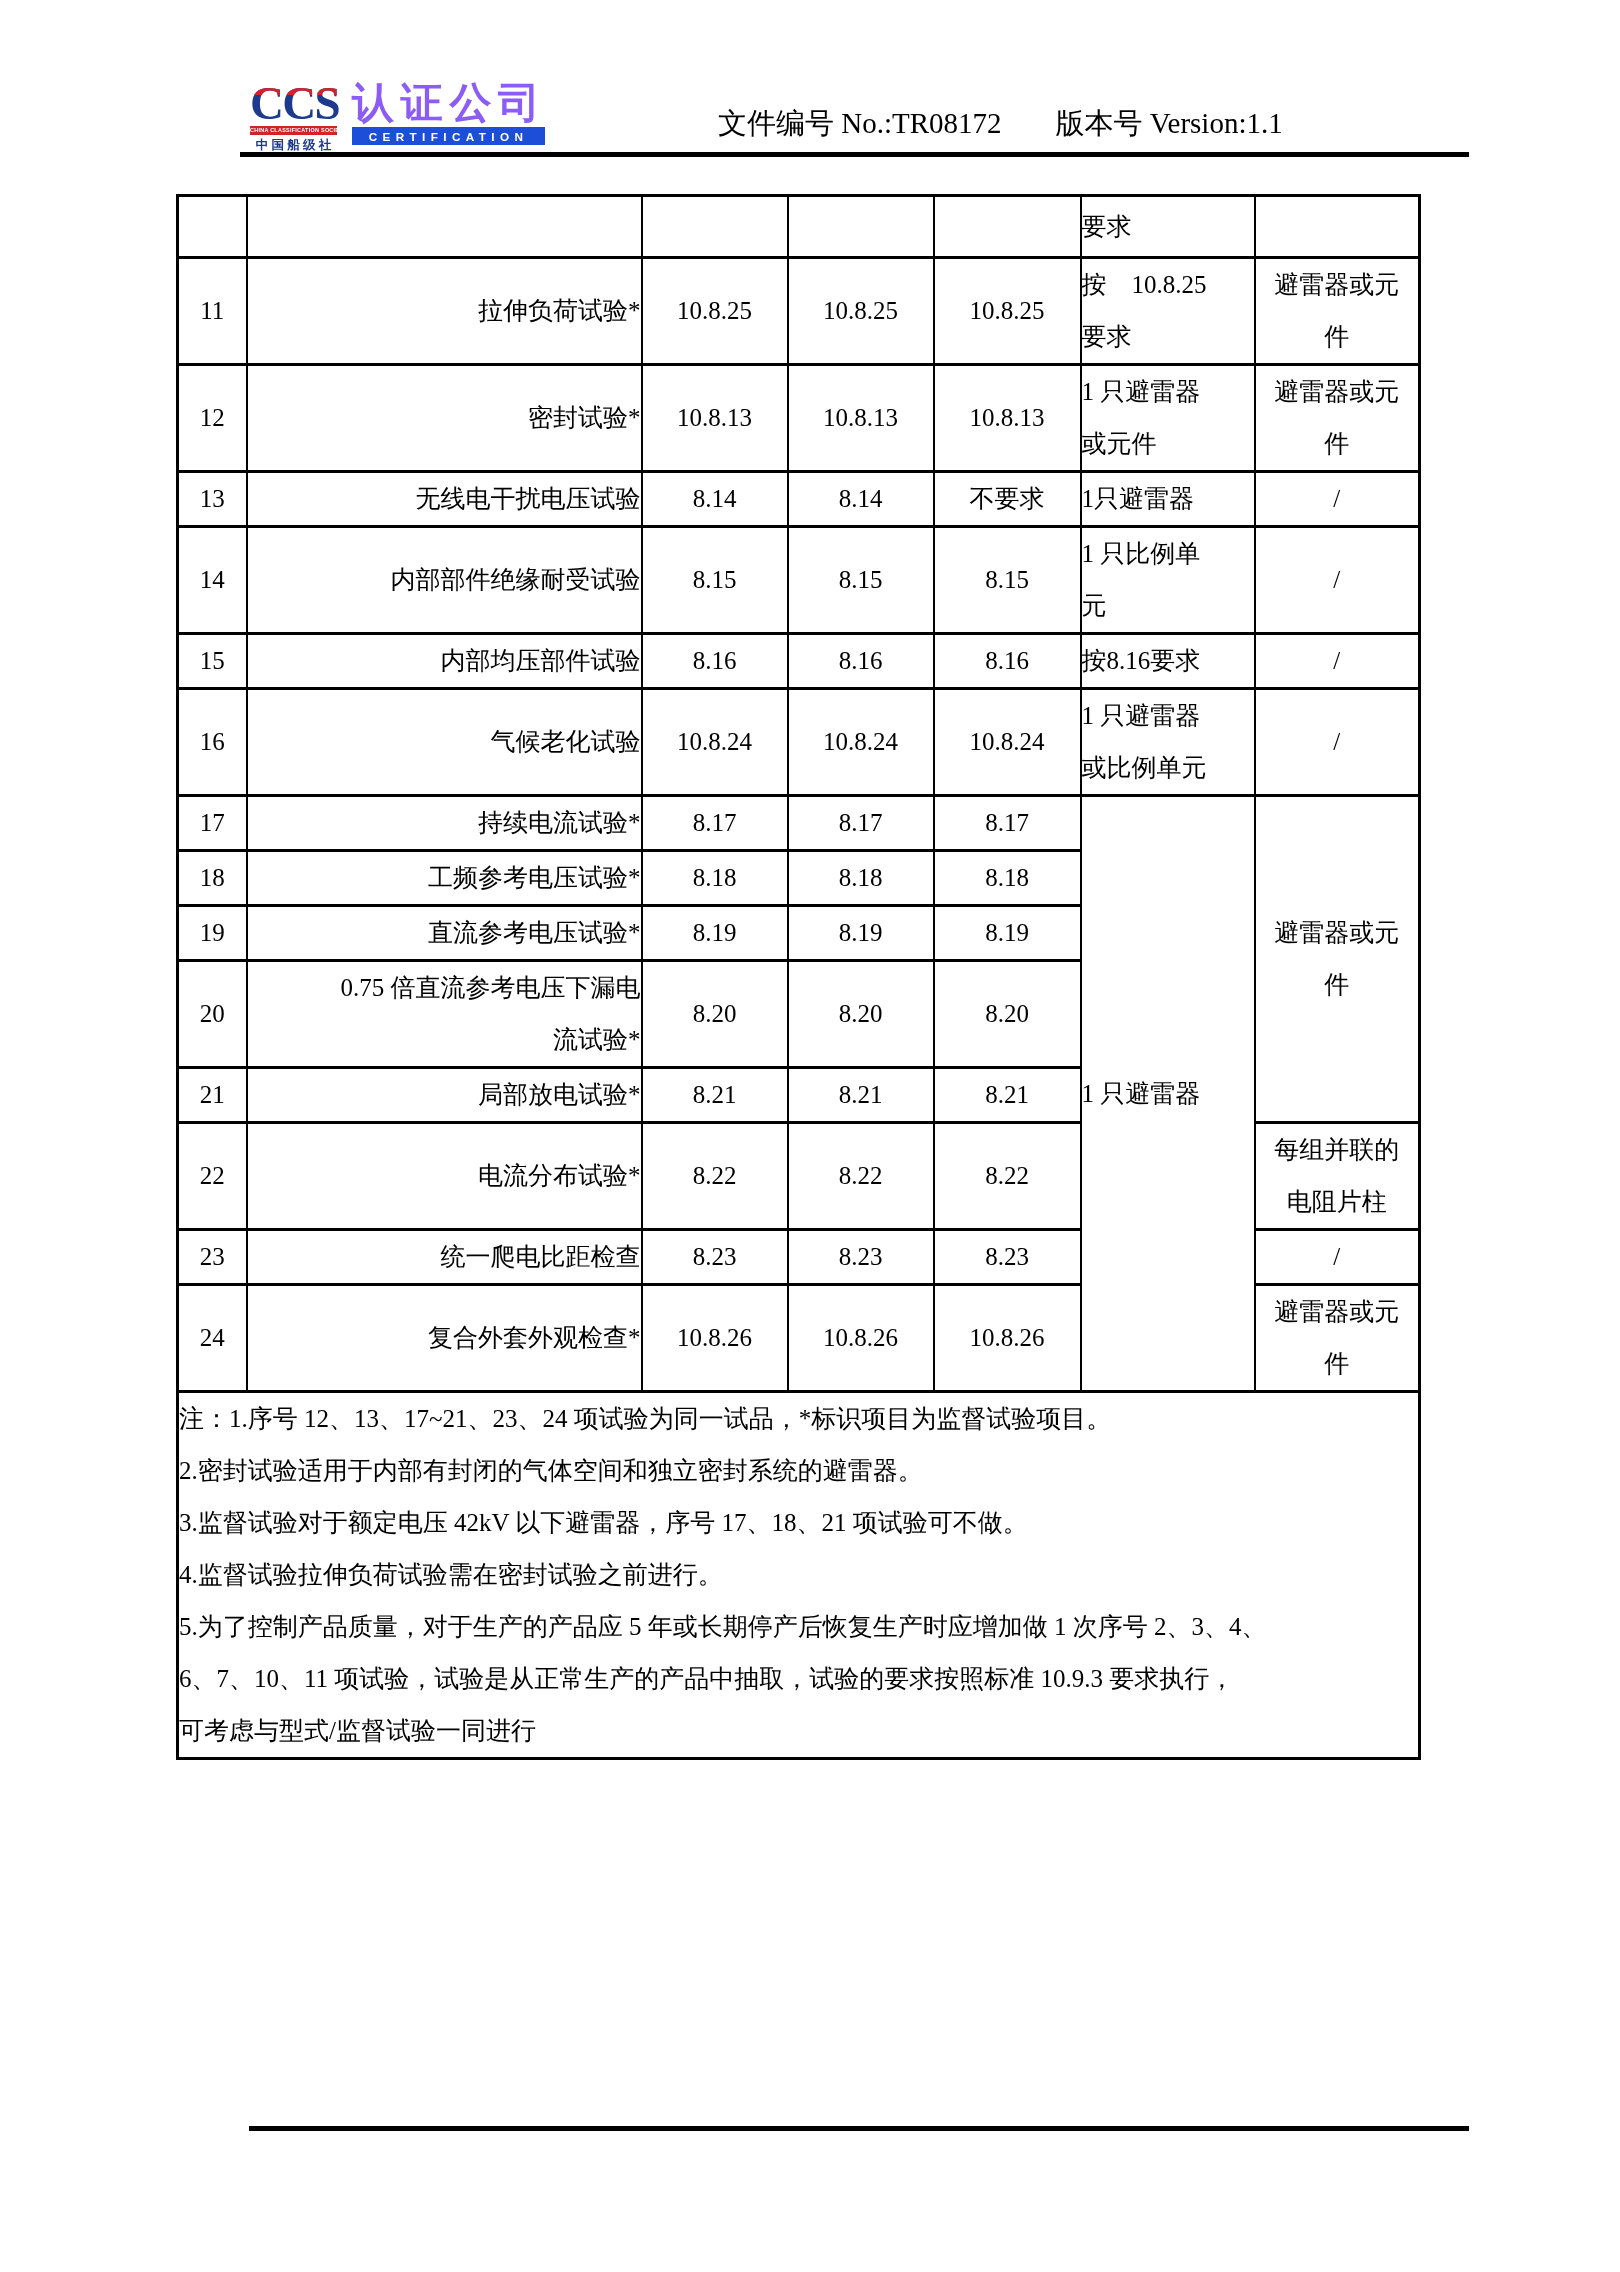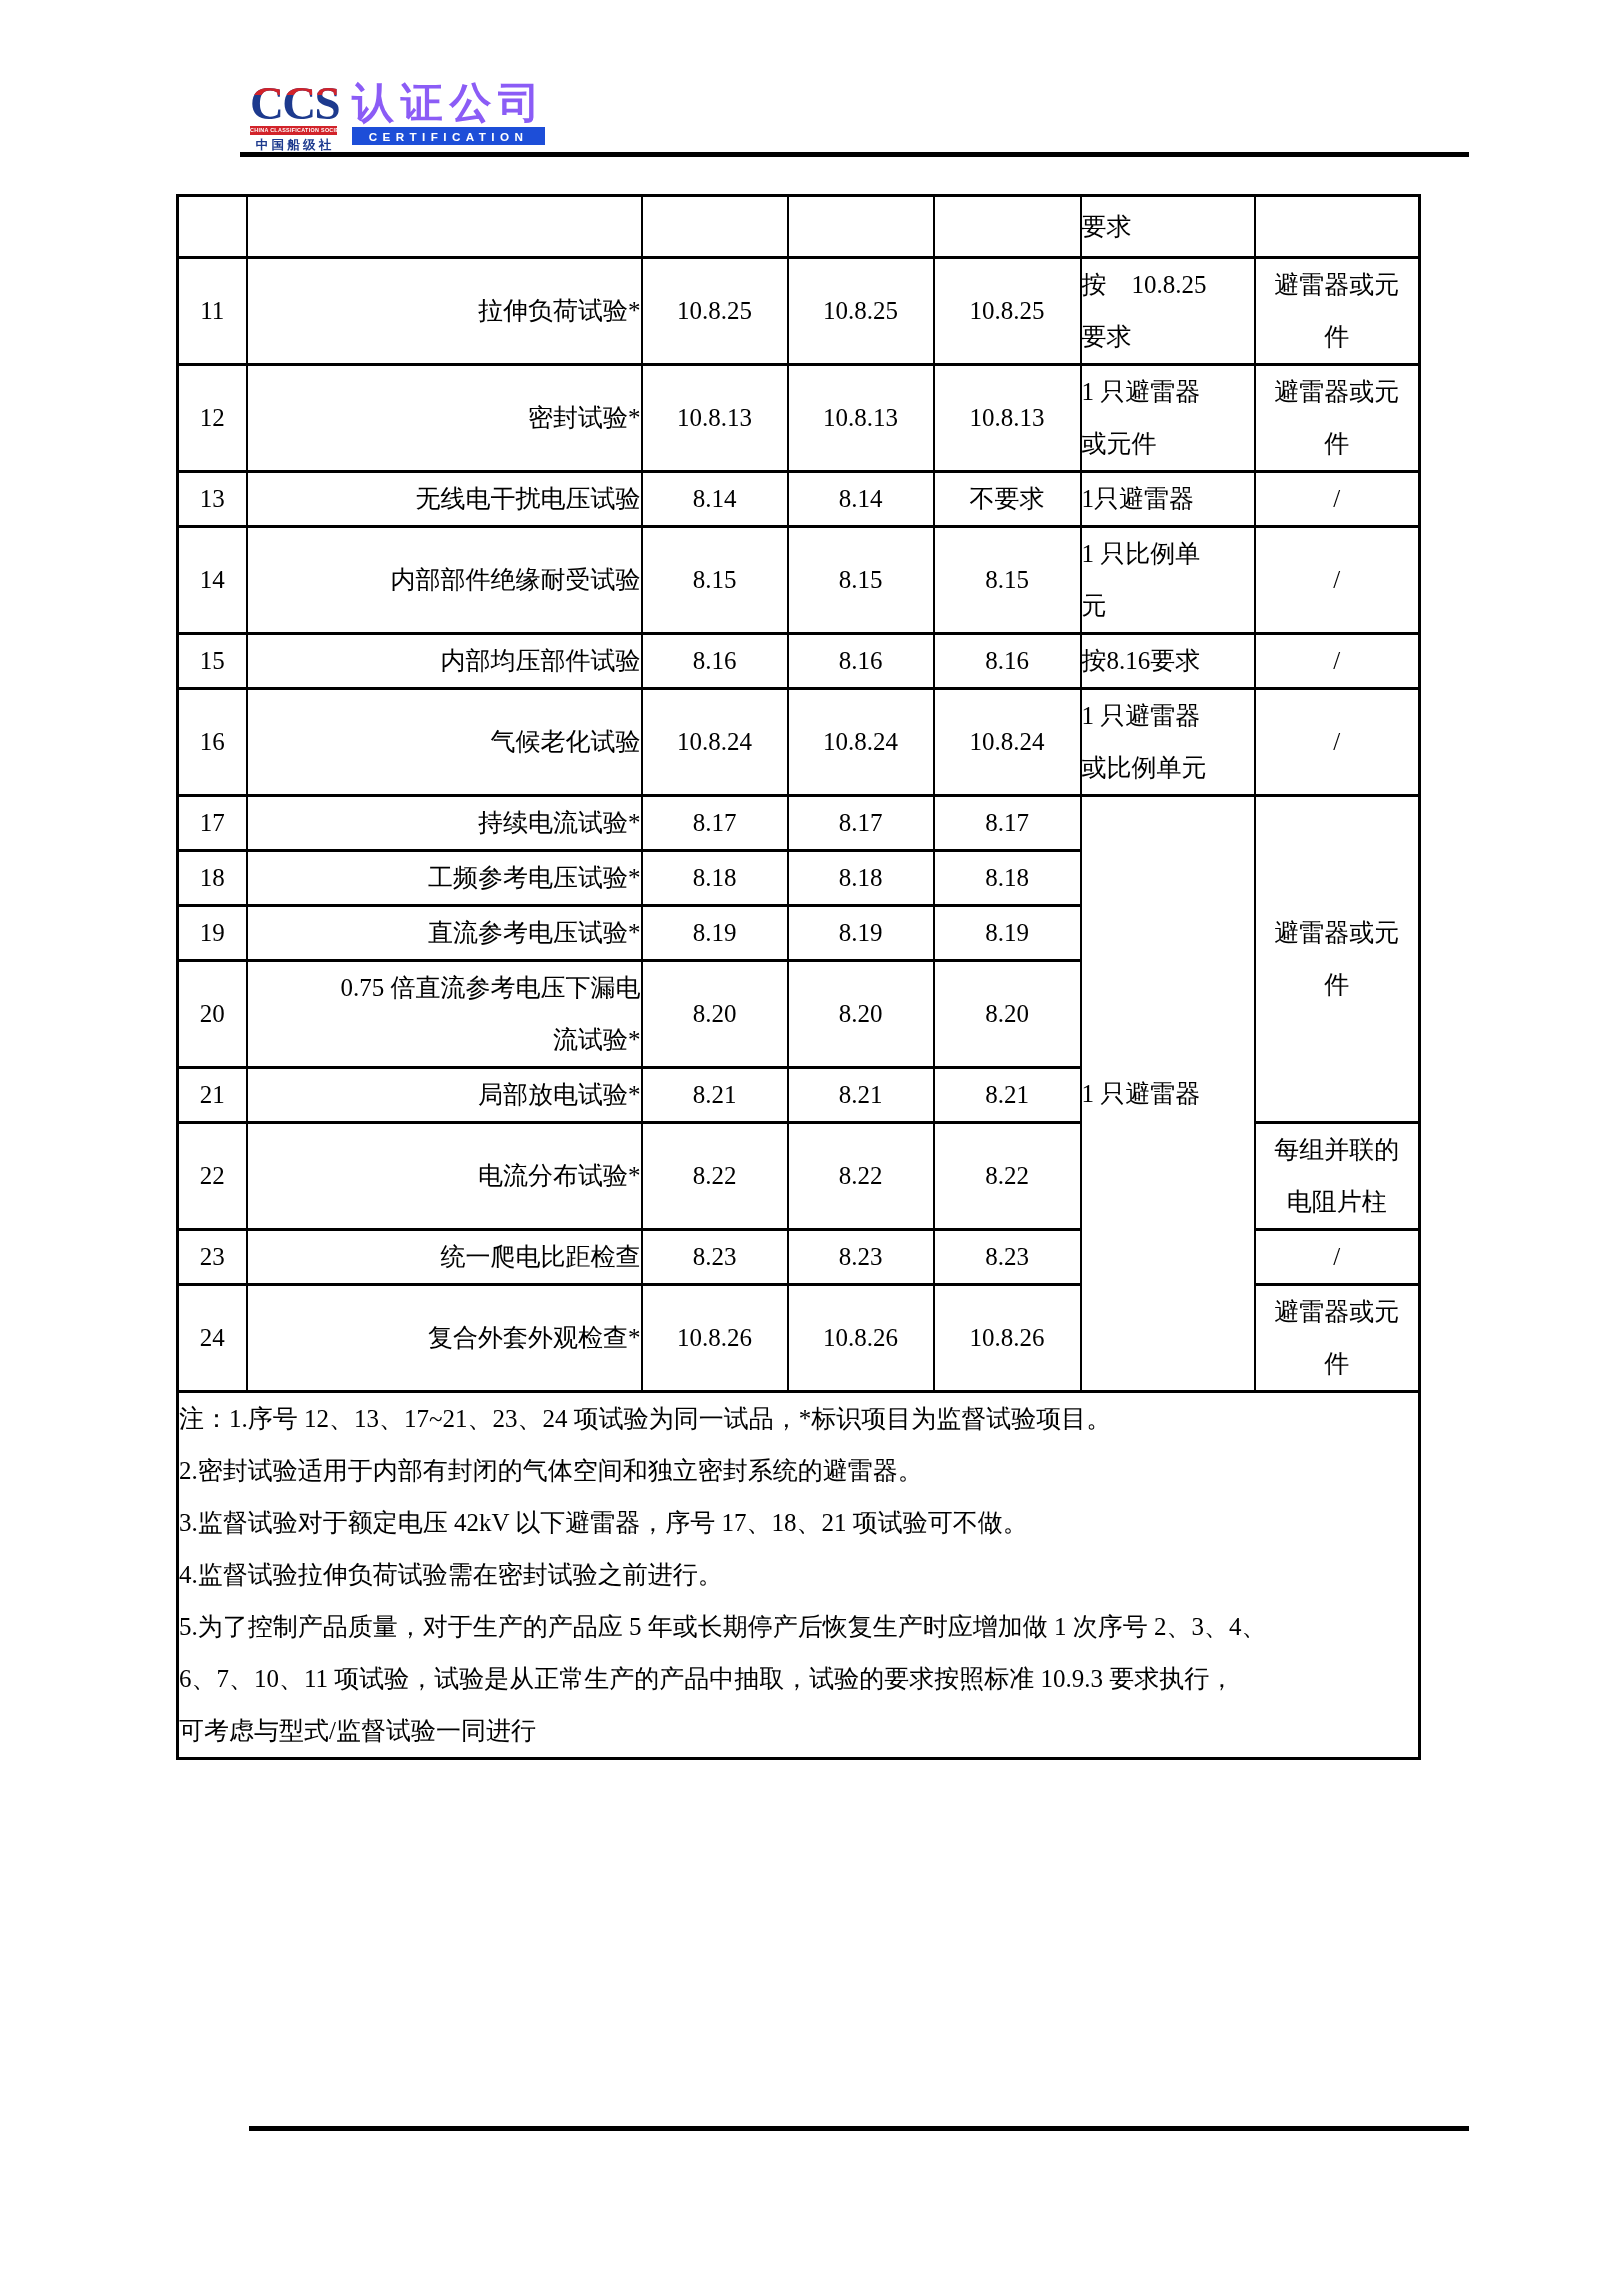--- a/index.html
+++ b/index.html
@@ -61,20 +61,24 @@
       <div class="ccs-text" data-text="CCS">CCS</div>
       <div class="ccs-redbar">CHINA CLASSIFICATION SOCIETY</div>
       <div class="ccs-cn">中 国 船 级 社</div>
     </div>
     <div class="brand-block">
       <div class="brand-cn">认证公司</div>
       <div class="brand-en">CERTIFICATION</div>
     </div>
   </div>
 
+  <div class="doc-meta">
+    <span>文件编号 No.:TR08172</span>
+    <span>版本号 Version:1.1</span>
+  </div>
 
   <div class="header-rule"></div>
 
   <table id="test-table">
     <colgroup>
       <col>
         <col>
         <col>
         <col>
         <col>

